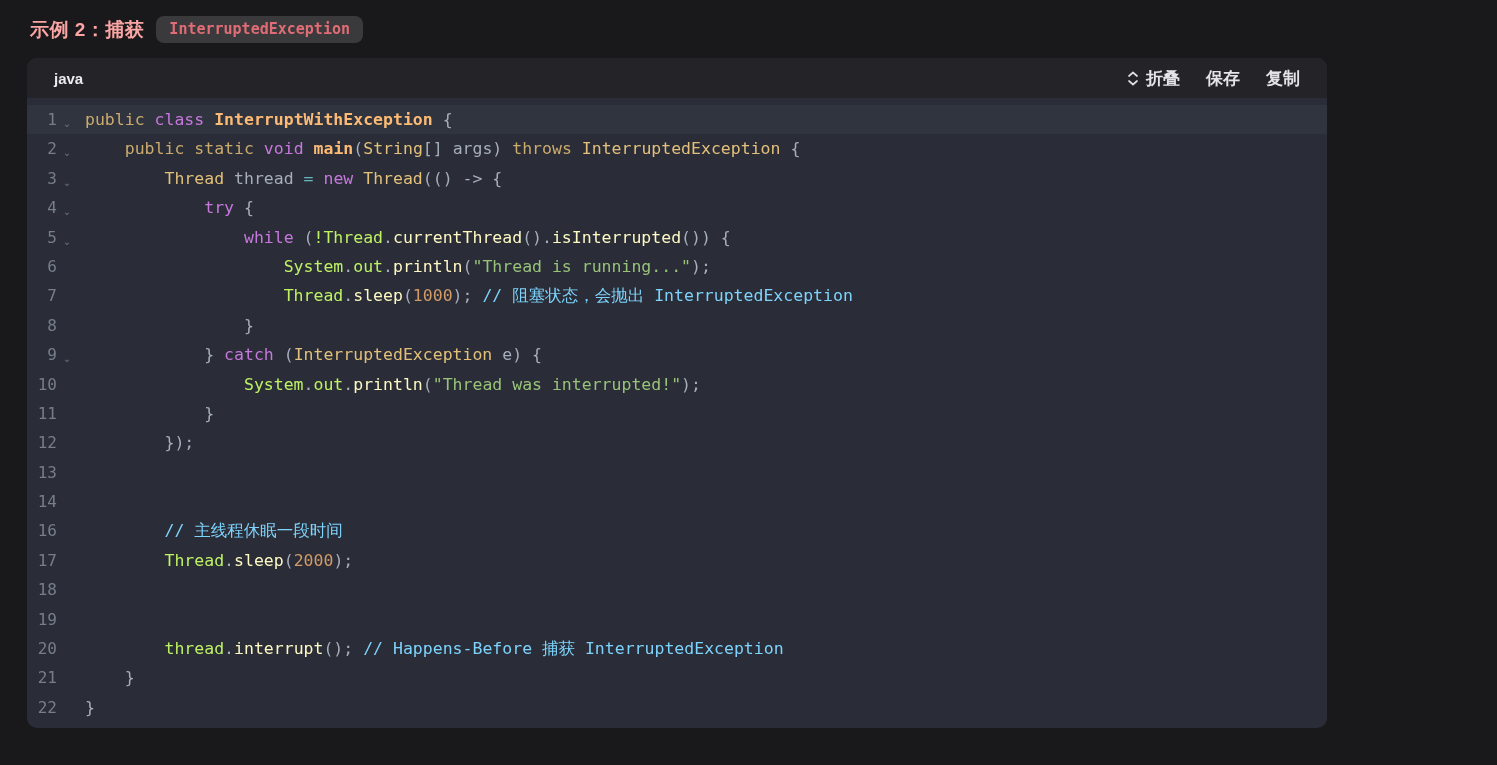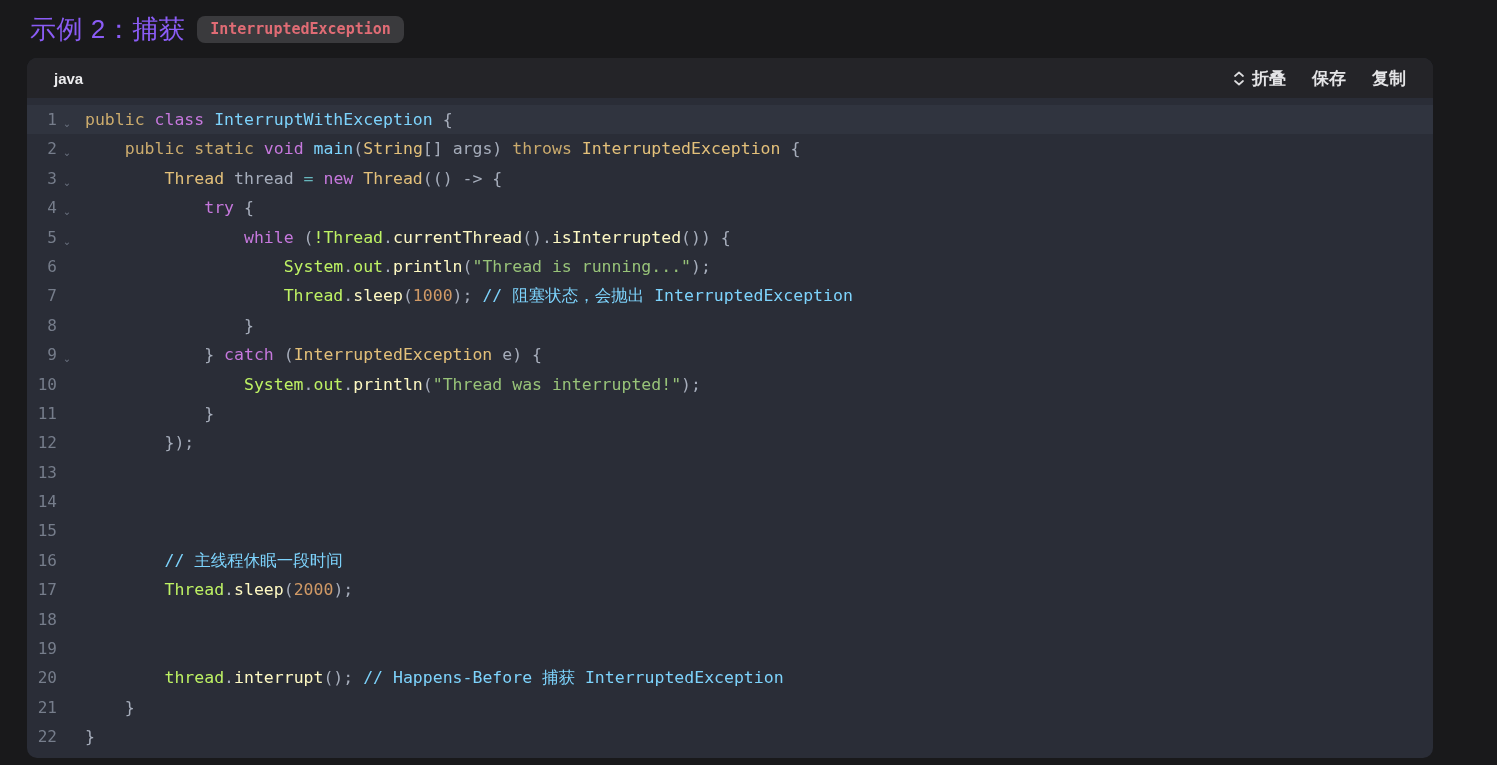--- a/index.html
+++ b/index.html
@@ -6,31 +6,31 @@
   html, body {
     width: 1497px; height: 765px;
     background: #19191b;
     font-family: "Liberation Sans", sans-serif;
     overflow: hidden;
   }
   .page { padding: 13px 0 0 27px; }
 
   
   .heading-row { display: flex; align-items: center; gap: 12px; margin-left: 3px; height: 33px; }
-  .heading-title { color: #8b5cf6; font-size: 26px; font-weight: normal; letter-spacing: .5px; }
+  .heading-title { color: #fca5a5; font-size: 19px; font-weight: bold; letter-spacing: .5px; }
   .heading-badge {
     background: #3a3a3d; border-radius: 8px;
     padding: 4px 13px 5px 13px;
     font-family: "DejaVu Sans Mono", monospace;
     font-weight: bold; font-size: 15px; color: #e06c75;
   }
 
   
   .code-card {
-    margin-top: 12px; width: 1406px;
+    margin-top: 12px; width: 1300px;
     border-radius: 10px; overflow: hidden;
     background: #2a2d37;
   }
   .code-header {
     height: 40px; background: #242428;
     display: flex; align-items: center; justify-content: space-between;
     padding: 0 27px;
   }
   .lang-label { color: #ececee; font-size: 15px; font-weight: 600; }
   .code-toolbar { display: flex; align-items: center; gap: 26px; }
@@ -62,21 +62,21 @@
     transform: translateY(4px);
     font-family: "DejaVu Sans", sans-serif;
     cursor: pointer;
   }
   .code-text { margin-left: 11px; }
 
   
   .t-kw    { color: #c678dd; }
   .t-mod   { color: #cbab6d; }
   .t-type  { color: #e3c07a; }
-  .t-def   { color: #7dd3fc; }
+  .t-def   { color: #fdba74; font-weight: bold; }
   .t-plain { color: #a6adbb; }
   .t-obj   { color: #bef264; }
   .t-meth  { color: #fef9c3; }
   .t-str   { color: #98c379; }
   .t-num   { color: #d19a66; }
   .t-cmt   { color: #7dd3fc; }
   .t-op    { color: #67b7bd; }
 </style>
 </head>
 <body>
@@ -119,21 +119,20 @@
         <div class="code-line"><span class="gutter"><span class="ln">5</span><span class="fold">⌄</span></span><span class="code-text"><span class="t-plain">                </span><span class="t-kw">while</span><span class="t-plain"> (</span><span class="t-obj">!Thread</span><span class="t-plain">.</span><span class="t-meth">currentThread</span><span class="t-plain">().</span><span class="t-meth">isInterrupted</span><span class="t-plain">()) {</span></span></div>
         <div class="code-line"><span class="gutter"><span class="ln">6</span><span class="fold"></span></span><span class="code-text"><span class="t-plain">                    </span><span class="t-obj">System</span><span class="t-plain">.</span><span class="t-obj">out</span><span class="t-plain">.</span><span class="t-meth">println</span><span class="t-plain">(</span><span class="t-str">"Thread is running..."</span><span class="t-plain">);</span></span></div>
         <div class="code-line"><span class="gutter"><span class="ln">7</span><span class="fold"></span></span><span class="code-text"><span class="t-plain">                    </span><span class="t-obj">Thread</span><span class="t-plain">.</span><span class="t-meth">sleep</span><span class="t-plain">(</span><span class="t-num">1000</span><span class="t-plain">); </span><span class="t-cmt">// 阻塞状态，会抛出 InterruptedException</span></span></div>
         <div class="code-line"><span class="gutter"><span class="ln">8</span><span class="fold"></span></span><span class="code-text"><span class="t-plain">                }</span></span></div>
         <div class="code-line"><span class="gutter"><span class="ln">9</span><span class="fold">⌄</span></span><span class="code-text"><span class="t-plain">            } </span><span class="t-kw">catch</span><span class="t-plain"> (</span><span class="t-type">InterruptedException</span><span class="t-plain"> e) {</span></span></div>
         <div class="code-line"><span class="gutter"><span class="ln">10</span><span class="fold"></span></span><span class="code-text"><span class="t-plain">                </span><span class="t-obj">System</span><span class="t-plain">.</span><span class="t-obj">out</span><span class="t-plain">.</span><span class="t-meth">println</span><span class="t-plain">(</span><span class="t-str">"Thread was interrupted!"</span><span class="t-plain">);</span></span></div>
         <div class="code-line"><span class="gutter"><span class="ln">11</span><span class="fold"></span></span><span class="code-text"><span class="t-plain">            }</span></span></div>
         <div class="code-line"><span class="gutter"><span class="ln">12</span><span class="fold"></span></span><span class="code-text"><span class="t-plain">        });</span></span></div>
         <div class="code-line"><span class="gutter"><span class="ln">13</span><span class="fold"></span></span><span class="code-text"></span></div>
         <div class="code-line"><span class="gutter"><span class="ln">14</span><span class="fold"></span></span></div>
-        <div class="code-line"><span class="gutter"><span class="ln">15</span><span class="fold"></span></span><span class="code-text"></span></div>
         <div class="code-line"><span class="gutter"><span class="ln">16</span><span class="fold"></span></span><span class="code-text"><span class="t-plain">        </span><span class="t-cmt">// 主线程休眠一段时间</span></span></div>
         <div class="code-line"><span class="gutter"><span class="ln">17</span><span class="fold"></span></span><span class="code-text"><span class="t-plain">        </span><span class="t-obj">Thread</span><span class="t-plain">.</span><span class="t-meth">sleep</span><span class="t-plain">(</span><span class="t-num">2000</span><span class="t-plain">);</span></span></div>
         <div class="code-line"><span class="gutter"><span class="ln">18</span><span class="fold"></span></span><span class="code-text"></span></div>
         <div class="code-line"><span class="gutter"><span class="ln">19</span><span class="fold"></span></span></div>
         <div class="code-line"><span class="gutter"><span class="ln">20</span><span class="fold"></span></span><span class="code-text"><span class="t-plain">        </span><span class="t-obj">thread</span><span class="t-plain">.</span><span class="t-meth">interrupt</span><span class="t-plain">(); </span><span class="t-cmt">// Happens-Before 捕获 InterruptedException</span></span></div>
         <div class="code-line"><span class="gutter"><span class="ln">21</span><span class="fold"></span></span><span class="code-text"><span class="t-plain">    }</span></span></div>
         <div class="code-line"><span class="gutter"><span class="ln">22</span><span class="fold"></span></span><span class="code-text"><span class="t-plain">}</span></span></div>
       </div>
 
   </div>

